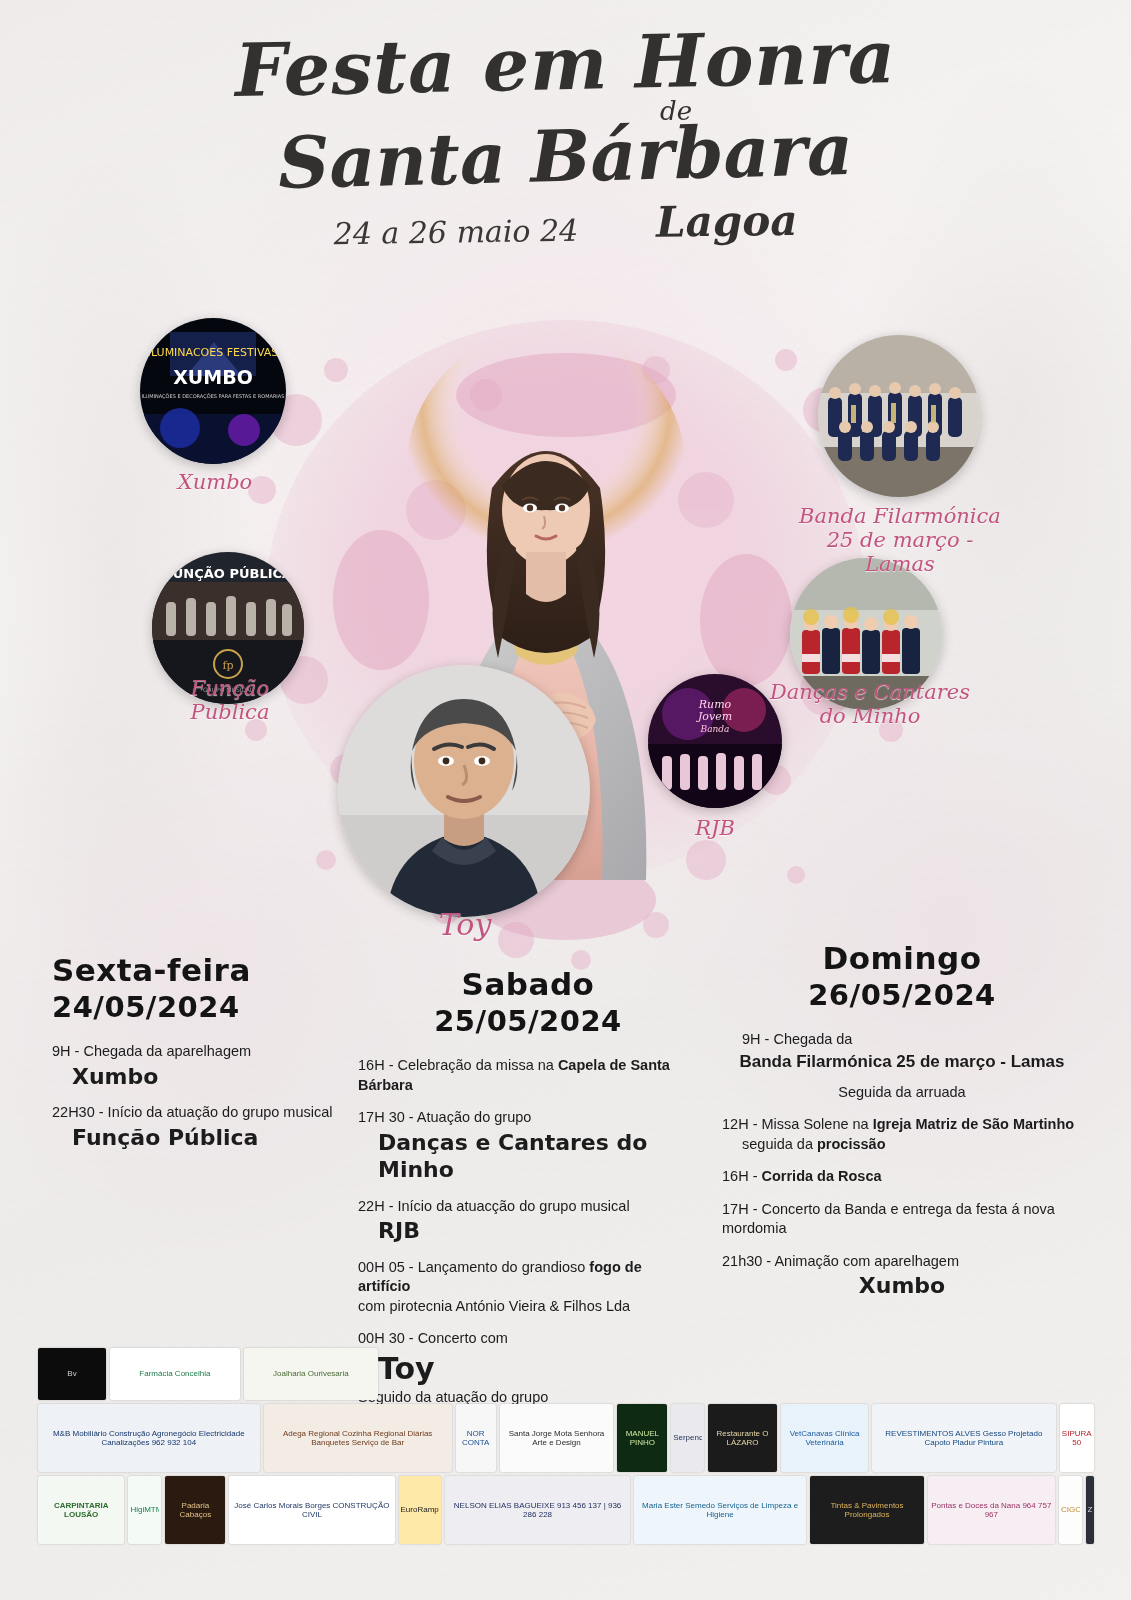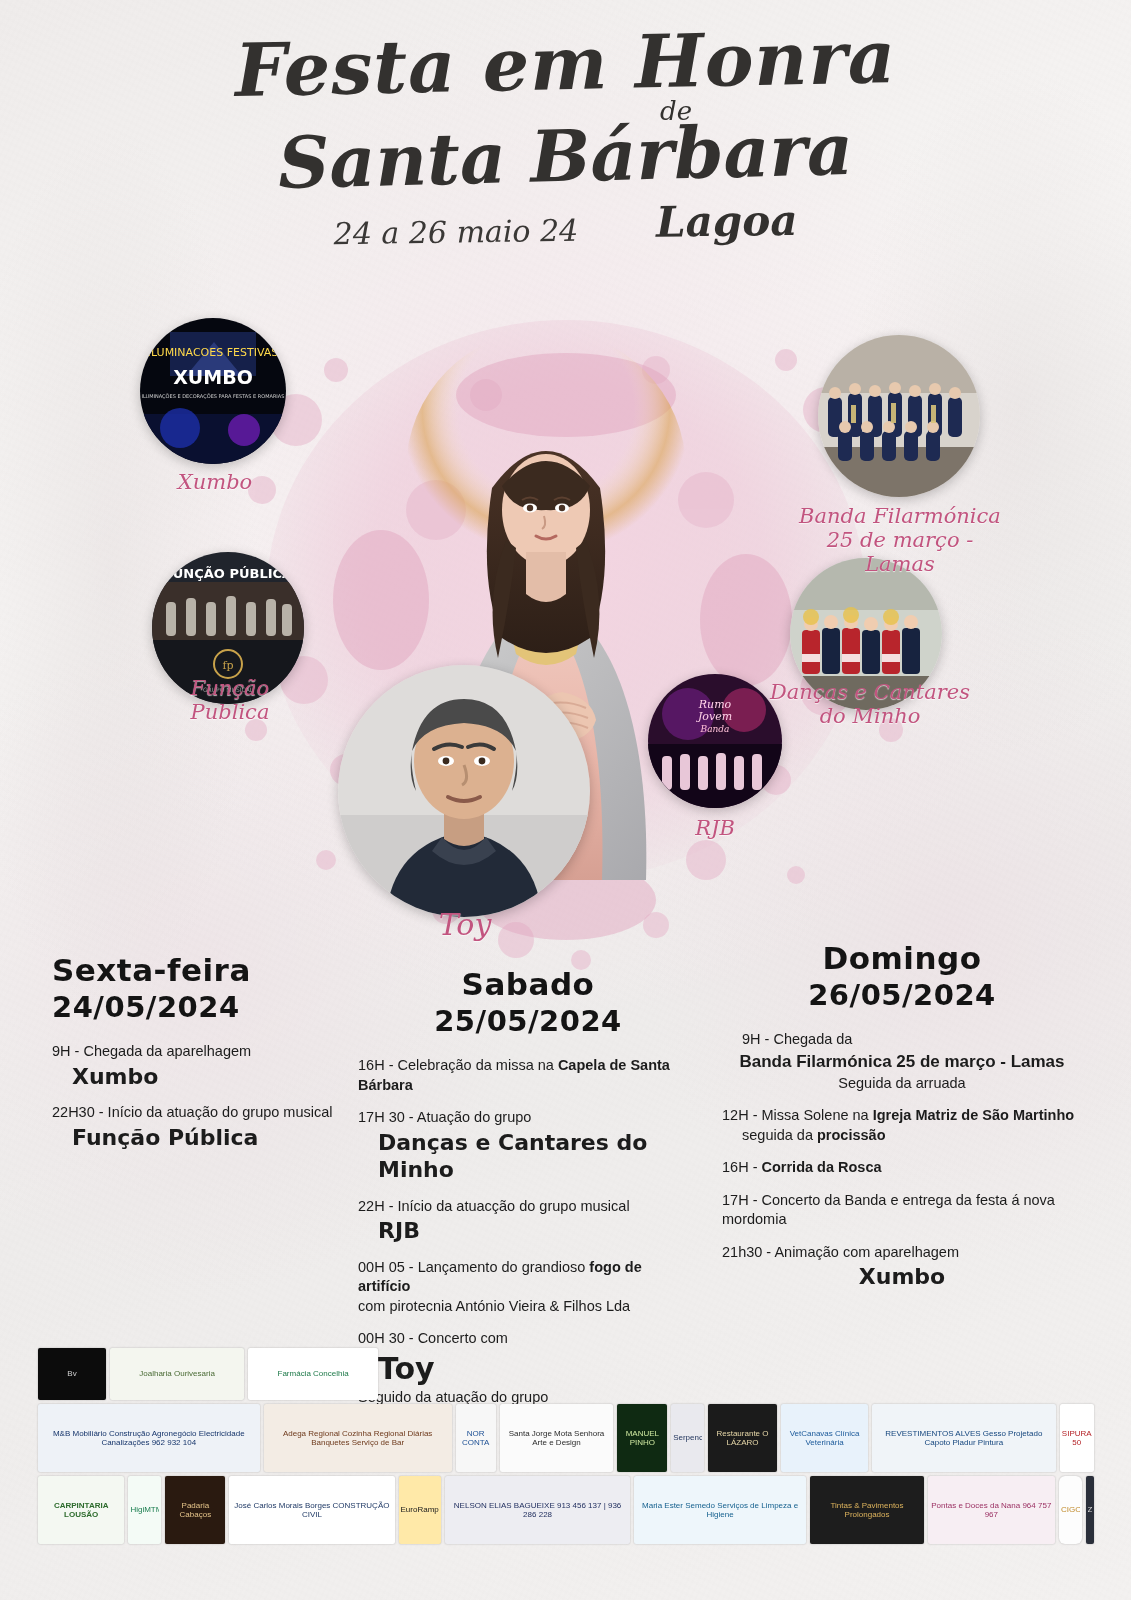--- a/index.html
+++ b/index.html
@@ -197,21 +197,21 @@
     line-height: 1.25;
     margin-top: 1px;
   }
   .ev .big.xl { font-size: 30px; }
   .ev .mid {
     font-weight: 700;
     font-size: 17px;
     margin-top: 1px;
   }
   .ev b { font-weight: 700; }
-  .center { text-align: center; }
+  .center { text-align: center; margin-top: 9px; }
   .indent { padding-left: 20px; }
 
   
   .sponsors {
     position: absolute;
     left: 38px;
     top: 1348px;
     width: 1056px;
     height: 222px;
     z-index: 8;
@@ -617,25 +617,25 @@
 
     </div>
   </div>
 </div>
 
 <div class="sponsors">
   <div class="sp-row r1" id="sp-row-1" style="width:340px;">
       <div class="sp" style="background: rgb(12, 12, 12); color: rgb(207, 207, 207);">
         <span>Bv</span>
       </div>
+      <div class="sp" style="background: rgb(255, 255, 255); color: rgb(31, 122, 74);">
+        <span>Farmácia Concelhia</span>
+      </div>
       <div class="sp" style="background: rgb(244, 246, 239); color: rgb(74, 107, 53);">
         <span>Joalharia Ourivesaria</span>
-      </div>
-      <div class="sp" style="background: rgb(255, 255, 255); color: rgb(31, 122, 74);">
-        <span>Farmácia Concelhia</span>
       </div>
     </div>
   <div class="sp-row" id="sp-row-2">
       <div class="sp" style="background: rgb(238, 242, 247); color: rgb(22, 53, 107);">
         <span>M&amp;B Mobiliário Construção Agronegócio Electricidade Canalizações 962 932 104</span>
       </div>
       <div class="sp" style="background: rgb(243, 236, 228); color: rgb(110, 58, 28);">
         <span>Adega Regional Cozinha Regional Diárias Banquetes Serviço de Bar</span>
       </div>
       <div class="sp" style="background: rgb(247, 247, 247); color: rgb(28, 79, 148);">
@@ -684,20 +684,20 @@
       </div>
       <div class="sp" style="background: rgb(238, 246, 251); color: rgb(22, 97, 143);">
         <span>Maria Ester Semedo Serviços de Limpeza e Higiene</span>
       </div>
       <div class="sp" style="background: rgb(29, 29, 29); color: rgb(221, 179, 93);">
         <span>Tintas &amp; Pavimentos Prolongados</span>
       </div>
       <div class="sp" style="background: rgb(247, 238, 243); color: rgb(156, 50, 100);">
         <span>Pontas e Doces da Nana 964 757 967</span>
       </div>
-      <div class="sp" style="background: rgb(253, 253, 253); color: rgb(192, 138, 42); border-radius: 6px;">
+      <div class="sp" style="background: rgb(253, 253, 253); color: rgb(192, 138, 42);">
         <span>CIGO</span>
       </div>
       <div class="sp" style="background: rgb(42, 47, 58); color: rgb(220, 220, 220);">
         <span>Z</span>
       </div>
     </div>
 </div>
 
 </body></html>

